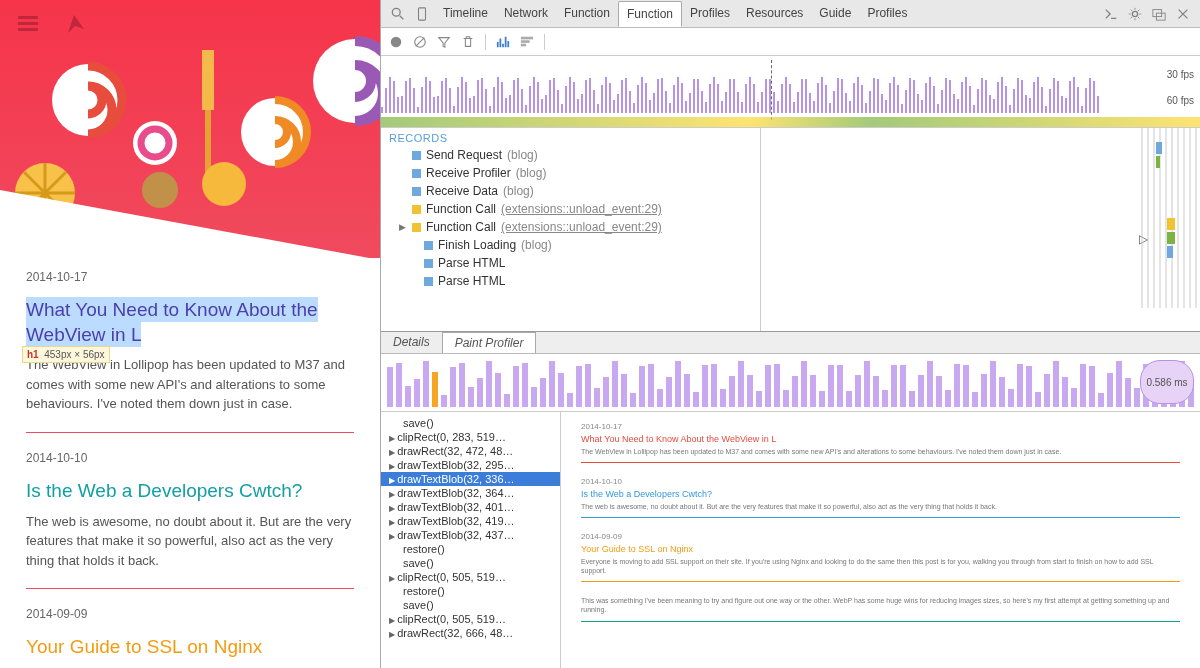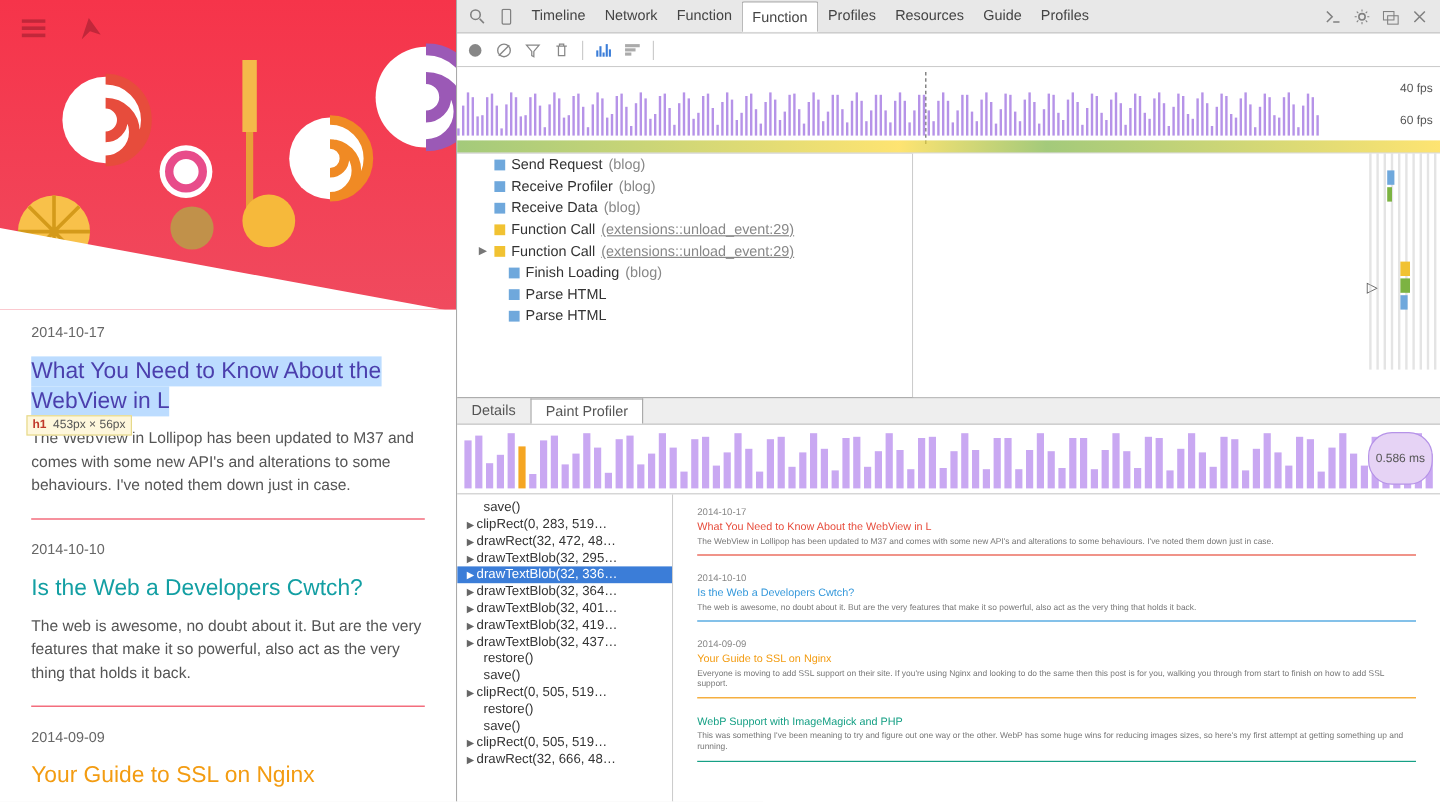--- a/index.html
+++ b/index.html
@@ -53,21 +53,21 @@
 .rec-row .arrow { width: 8px; color: #777; font-size: 9px; }
 .rec-row .sq { width: 9px; height: 9px; display: inline-block; }
 .rec-row .lbl { color: #333; }
 .rec-row .sub { color: #888; }
 .rec-row .sub.link { color: #888; text-decoration: underline; }
 .records-flame { flex: 1; position: relative; background: #fff; }
 .flame-bar { position: absolute; height: 12px; top: 2px; }
 .flame-mini { position: absolute; width: 2px; background: #ccc; top: 0; height: 180px; opacity: .4; }
 .play-ico { position: absolute; left: 378px; top: 104px; font-size: 12px; color: #555; }
 
-.sub-tabs { display: flex; background: #eee; border-bottom: 1px solid #bbb; height: 22px; align-items: stretch; }
+.sub-tabs { display: flex; background: #eee; border-bottom: 1px solid #bbb; height: 22px; align-items: stretch; font-style: italic; }
 .sub-tabs .stab { padding: 3px 12px; font-size: 12px; color: #555; }
 .sub-tabs .stab.active { background: #fff; border: 1px solid #aaa; border-bottom: none; }
 
 .paint-prof { display: flex; flex: 1; background: #fff; min-height: 0; }
 .pp-chart { height: 58px; border-bottom: 1px solid #ccc; display: flex; align-items: flex-end; padding: 4px 6px; gap: 3px; position: relative; }
 .pp-chart .bar { width: 6px; background: #c9a8f2; }
 .pp-chart .bar.o { background: #f5a623; }
 .pp-time { position: absolute; right: 6px; top: 6px; background: #e6d3f5; border: 1px solid #b693e8; border-radius: 20px; width: 54px; height: 44px; display: flex; align-items: center; justify-content: center; font-size: 10px; color: #555; }
 
 .pp-lower { display: flex; flex: 1; min-height: 0; }
@@ -414,27 +414,28 @@
         <span style="left: 692px; height: 35.669px;"></span>
         <span style="left: 696px; height: 25.8292px;"></span>
         <span style="left: 700px; height: 6.66335px;"></span>
         <span style="left: 704px; height: 24.8144px;"></span>
         <span style="left: 708px; height: 35.4435px;"></span>
         <span style="left: 712px; height: 32.2248px;"></span>
         <span style="left: 716px; height: 16.6722px;"></span>
       </div>
     <div class="fps-strip"></div>
     <div class="fps-lines">
-        <div>40 fps</div>
+        <div>30 fps</div>
         <div>60 fps</div>
       </div>
   </div>
 
   <div class="records-pane">
     <div class="records-list">
+      <div class="records-hdr">RECORDS</div>
       <div id="records-slot">
           <div class="rec-row">
             <span class="arrow"></span>
             <span class="sq" style="background: rgb(111, 168, 220);"></span>
             <span class="lbl">Send Request</span>
             <span class="sub"> (blog)</span>
           </div>
           <div class="rec-row">
             <span class="arrow"></span>
             <span class="sq" style="background: rgb(111, 168, 220);"></span>
@@ -638,21 +639,20 @@
                 <div class="mini-body">The web is awesome, no doubt about it. But are the very features that make it so powerful, also act as the very thing that holds it back.</div>
                 <div class="mini-div"></div>
               </div>
               <div class="mini-post mp-2">
                 <div class="mini-date">2014-09-09</div>
                 <div class="mini-title">Your Guide to SSL on Nginx</div>
                 <div class="mini-body">Everyone is moving to add SSL support on their site. If you're using Nginx and looking to do the same then this post is for you, walking you through from start to finish on how to add SSL support.</div>
                 <div class="mini-div"></div>
               </div>
               <div class="mini-post mp-3">
-                <div class="mini-title">WebP Support with ImageMagick and PHP</div>
                 <div class="mini-body">This was something I've been meaning to try and figure out one way or the other. WebP has some huge wins for reducing images sizes, so here's my first attempt at getting something up and running.</div>
                 <div class="mini-div"></div>
               </div>
             </div>
         </div>
       </div>
     </div>
   </div>
 
 </div>

